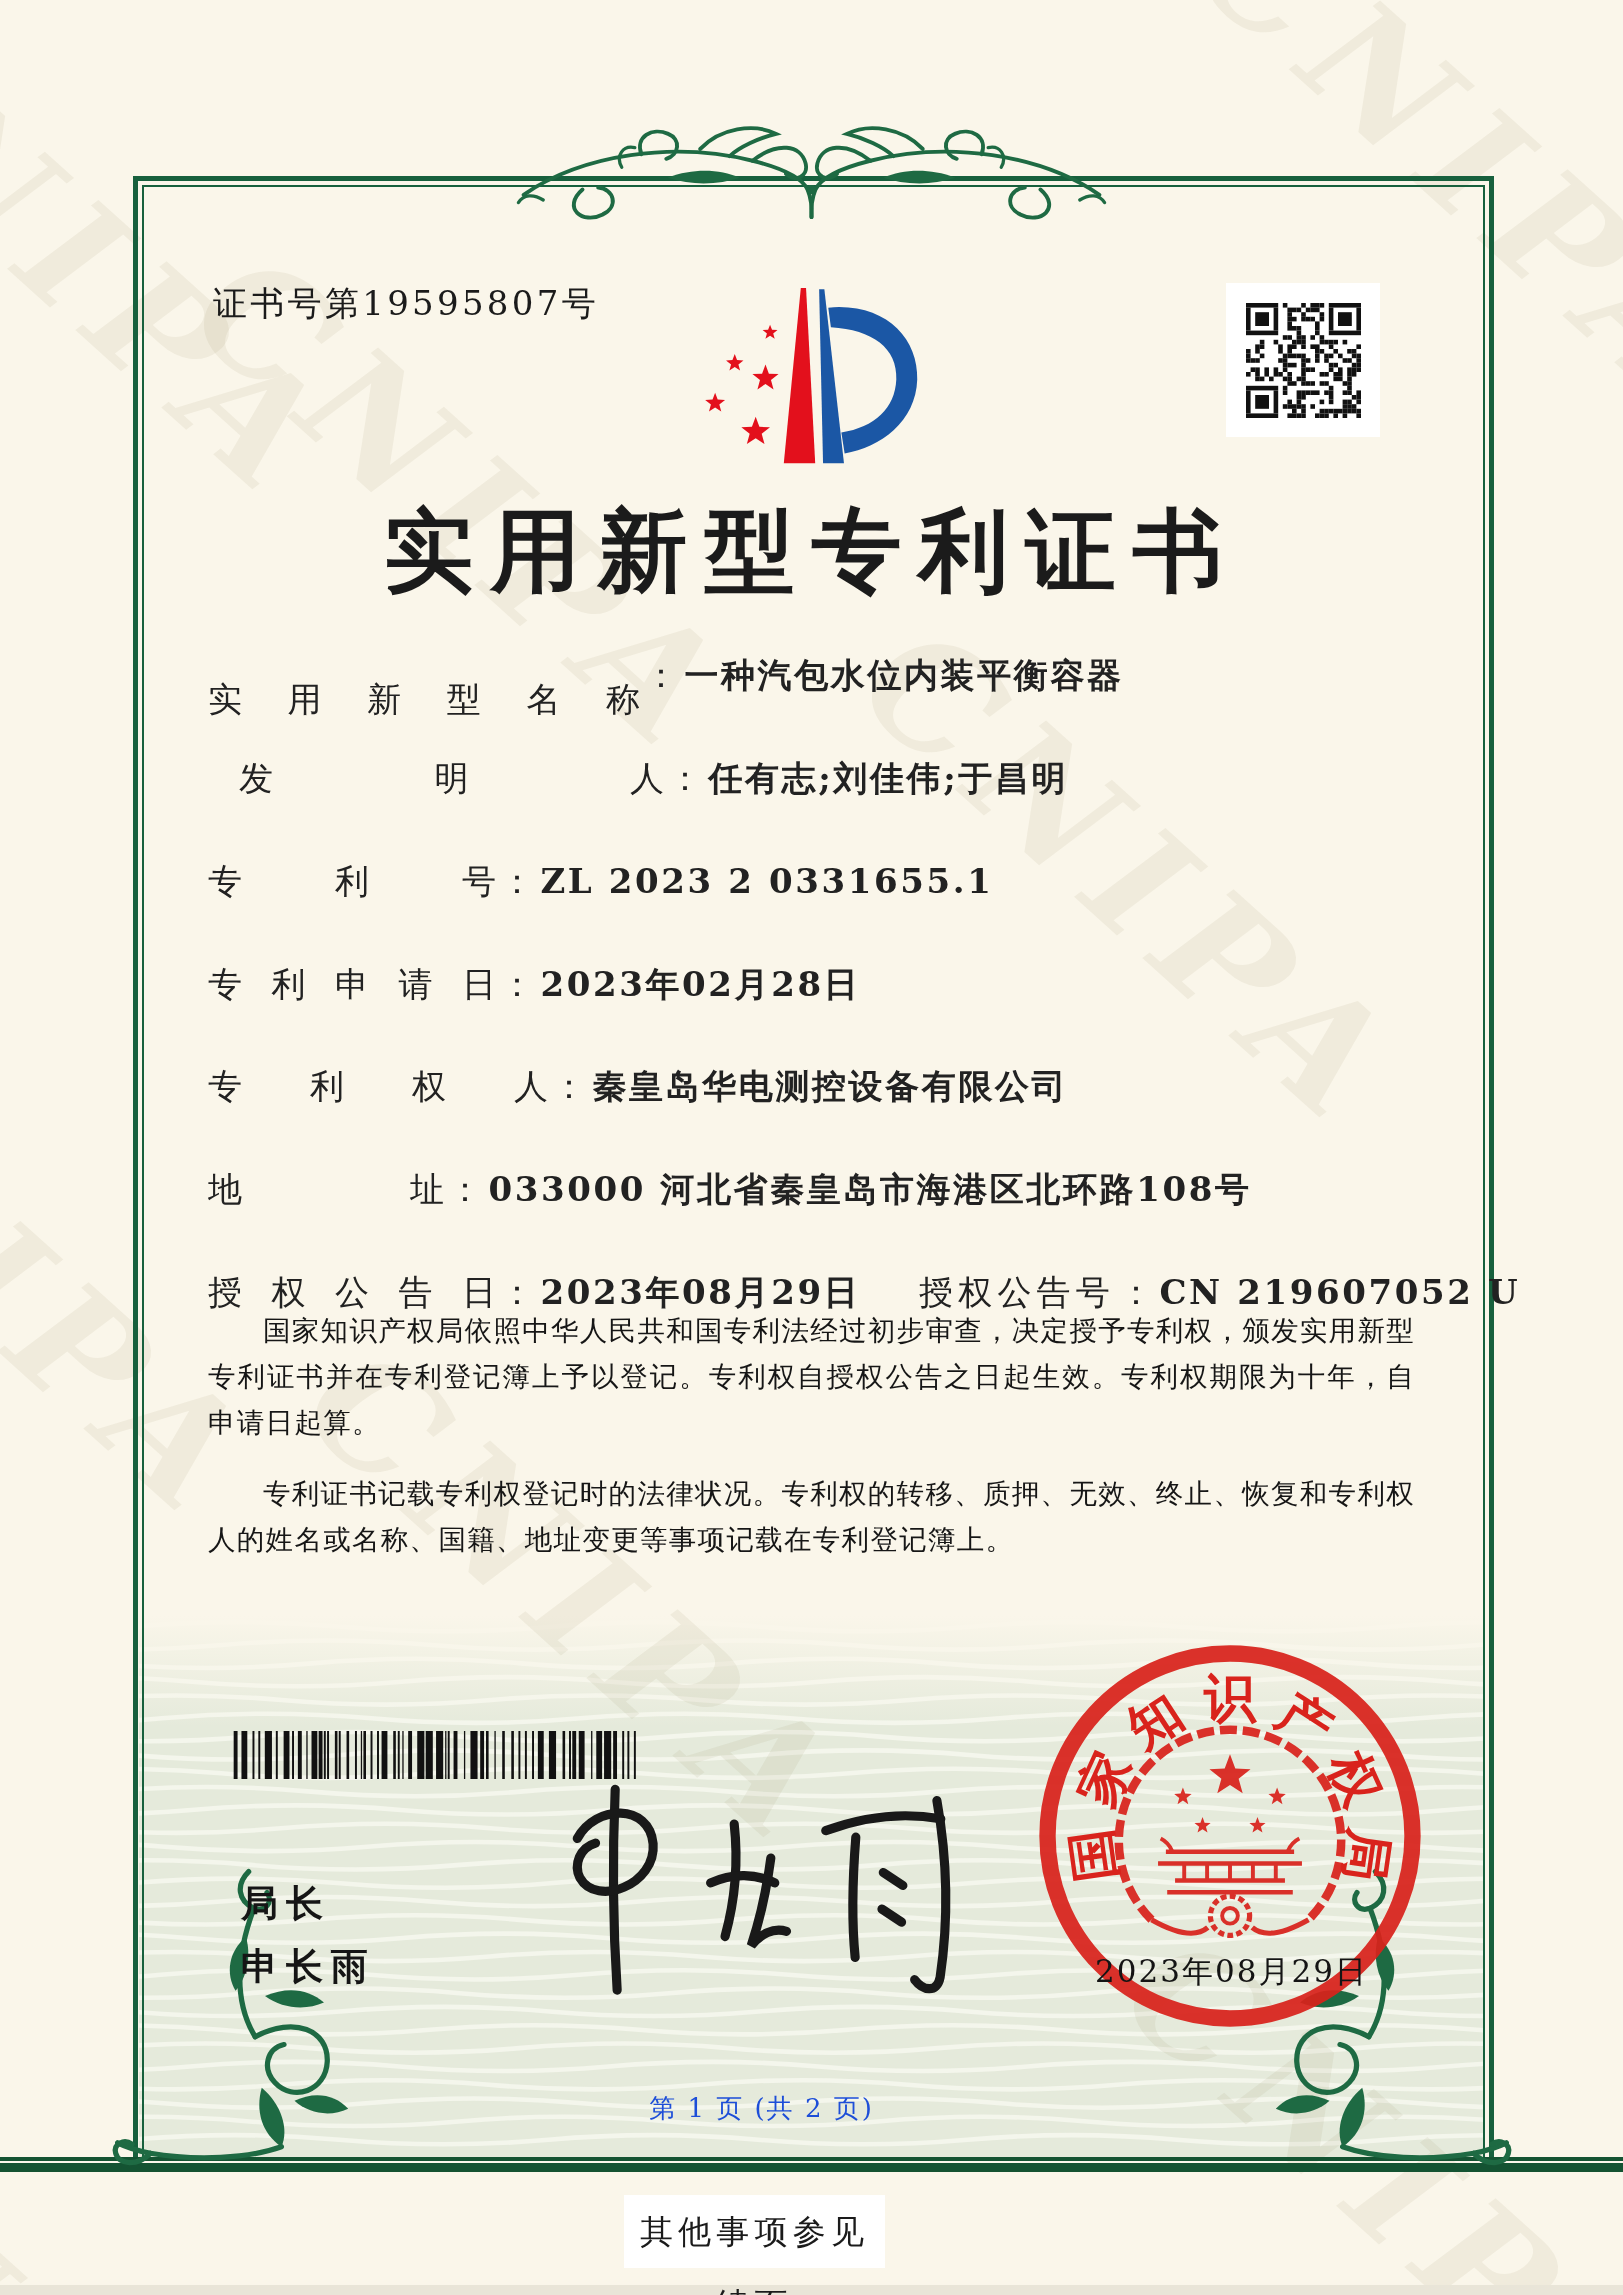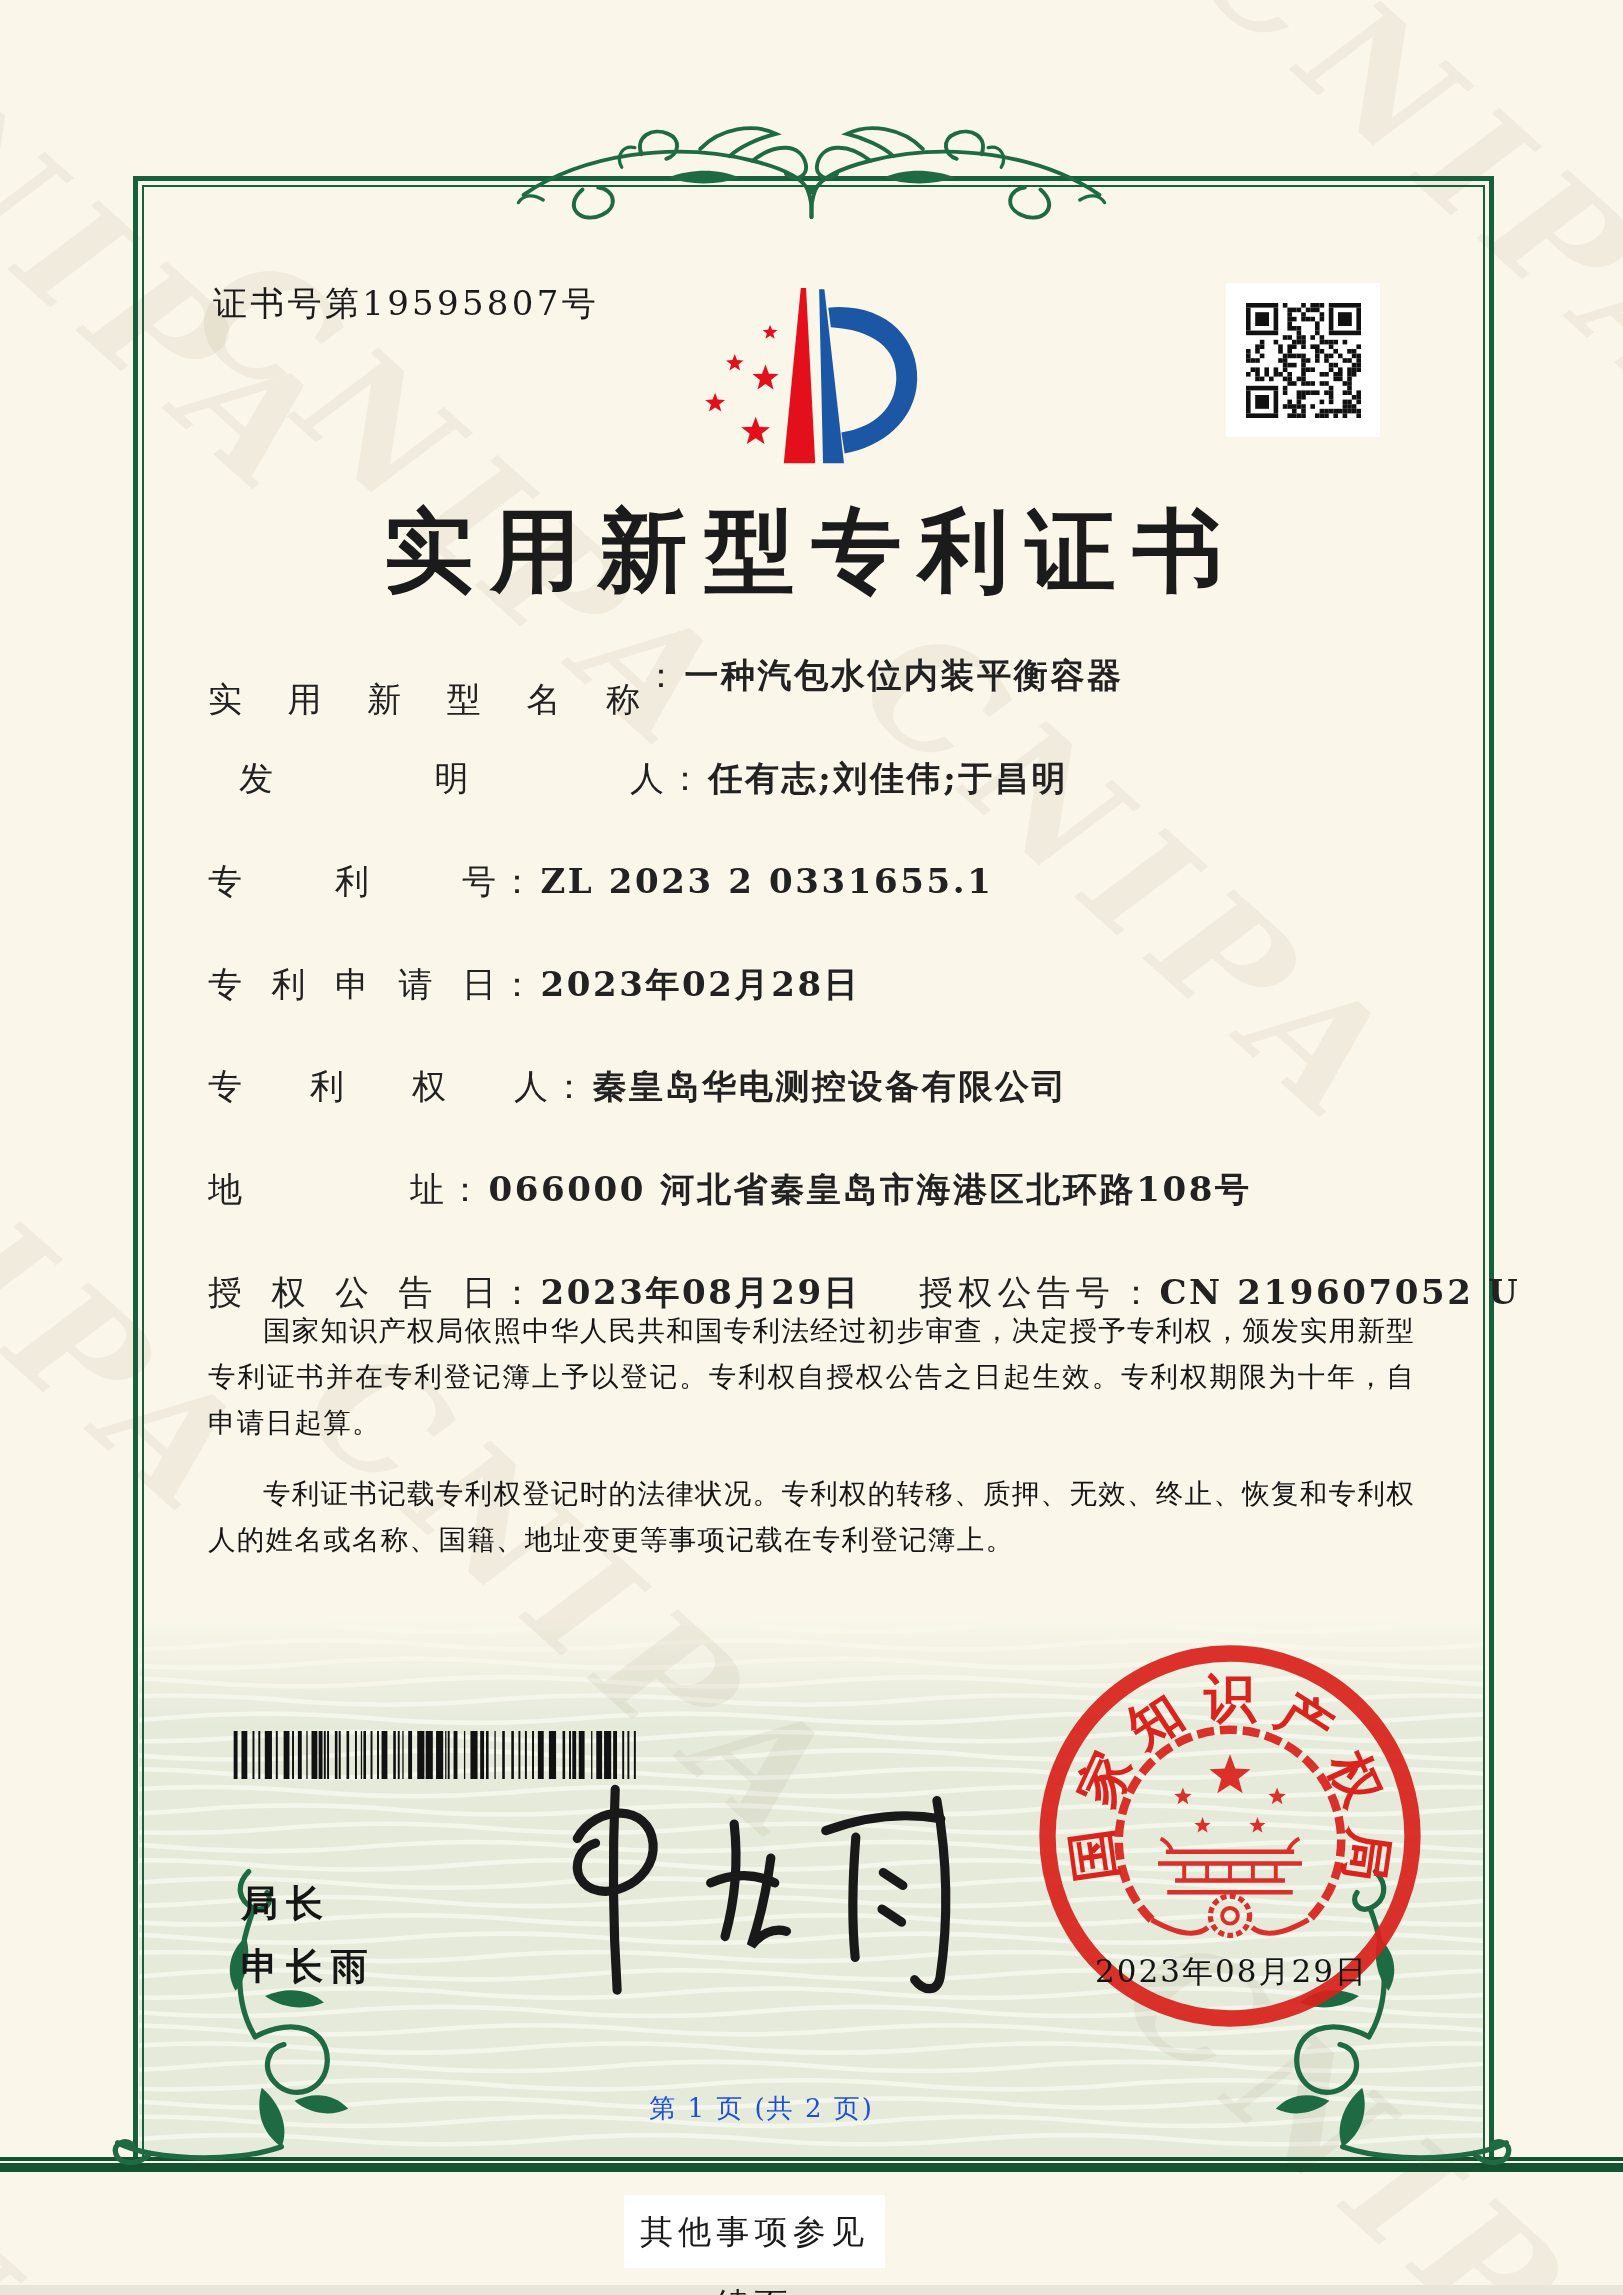--- a/index.html
+++ b/index.html
@@ -393,21 +393,21 @@
   <div class="row" style="top:860px">
     <span class="lbl w440">专利号</span><span class="colon">：</span><span class="val">ZL 2023 2 0331655.1</span>
   </div>
   <div class="row" style="top:963px">
     <span class="lbl w440">专利申请日</span><span class="colon">：</span><span class="val">2023年02月28日</span>
   </div>
   <div class="row" style="top:1065px">
     <span class="lbl w520">专利权人</span><span class="colon">：</span><span class="val">秦皇岛华电测控设备有限公司</span>
   </div>
   <div class="row" style="top:1168px">
-    <span class="lbl w360">地址</span><span class="colon">：</span><span class="val">066000 河北省秦皇岛市海港区北环路108号</span>
+    <span class="lbl w360">地址</span><span class="colon">：</span><span class="val">033000 河北省秦皇岛市海港区北环路108号</span>
   </div>
   <div class="row" style="top:1271px">
     <span class="lbl w440">授权公告日</span><span class="colon">：</span><span class="val">2023年08月29日</span>
     <span class="grant-no">
       <span class="lbl2">授权公告号</span><span class="colon">：</span><span class="val">CN 219607052 U</span>
     </span>
   </div>
 
   <div class="para" style="top:1307px">国家知识产权局依照中华人民共和国专利法经过初步审查，决定授予专利权，颁发实用新型专利证书并在专利登记簿上予以登记。专利权自授权公告之日起生效。专利权期限为十年，自申请日起算。</div>
   <div class="para" style="top:1470px">专利证书记载专利权登记时的法律状况。专利权的转移、质押、无效、终止、恢复和专利权人的姓名或名称、国籍、地址变更等事项记载在专利登记簿上。</div>

